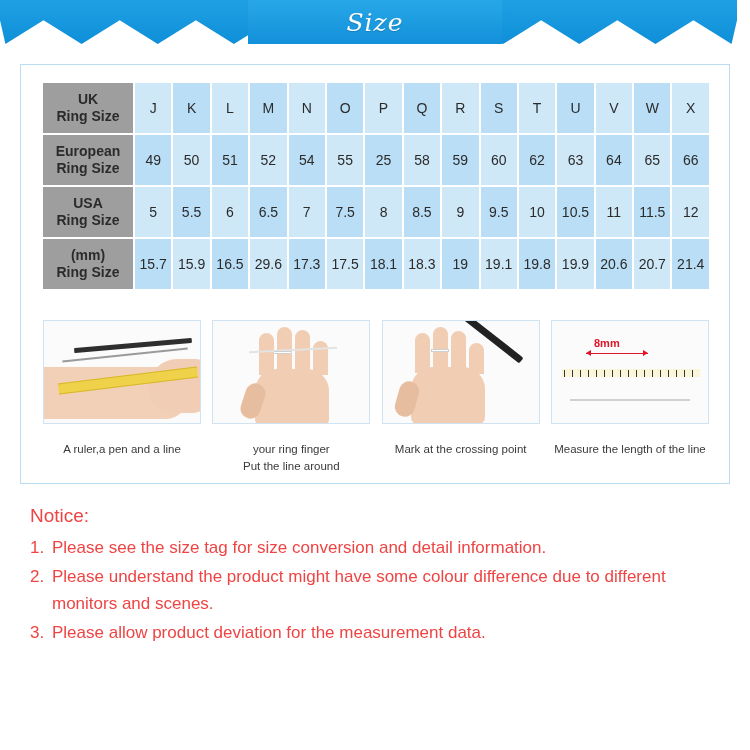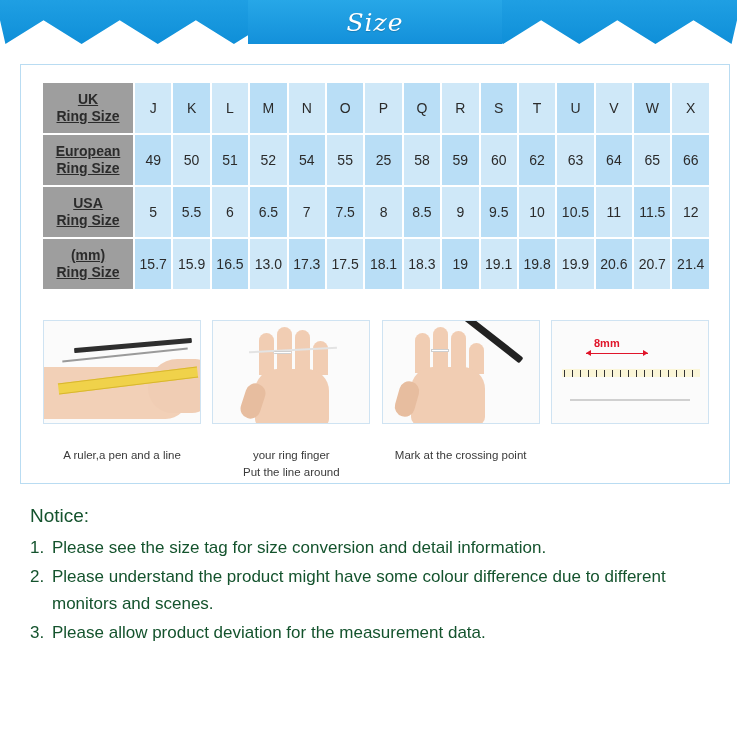--- a/index.html
+++ b/index.html
@@ -74,21 +74,20 @@
     height: 52px;
     padding: 0;
   }
   th.row-head {
     width: 92px;
     background: #9e9e9e;
     color: #ffffff;
     font-size: 12.5px;
     font-weight: bold;
     line-height: 1.25;
-    text-decoration: underline;
   }
   td.cell-a { background: #cfe8f8; }
   td.cell-b { background: #b9deF6; }
   .row-uk td { font-size: 15px; }
   .row-mm td { font-size: 13px; }
 
   
   .photos {
     position: absolute;
     left: 22px; top: 255px;
@@ -98,21 +97,21 @@
   }
   .photo-col { width: 158px; }
   .photo-frame {
     width: 158px; height: 104px;
     border: 1px solid #cfe3f2;
     background: #f7f9fa;
     position: relative;
     overflow: hidden;
   }
   .caption {
-    margin-top: 23px;
+    margin-top: 17px;
     text-align: center;
     font-size: 11.5px;
     color: #3a3a3a;
     line-height: 1.45;
   }
 
   
   .skin { position: absolute; background: #f0cdb4; }
   .skin2 { position: absolute; background: #e7bd9f; }
   .tape { position: absolute; background: #f0d24a; border-top: 1px solid #d8b62f; border-bottom: 1px solid #d8b62f; }
@@ -156,21 +155,21 @@
   }
   .p4-arrow:before { left:0; border-right:5px solid #e0152a; }
   .p4-arrow:after { right:0; border-left:5px solid #e0152a; }
   .p4-thread { position:absolute; left: 18px; top: 78px; width: 120px; height: 2px; background:#d0d0d0; }
 
   
   .notice {
     position: absolute;
     left: 30px; top: 505px;
     width: 700px;
-    color: #14532d;
+    color: #ef4444;
   }
   .notice-title {
     font-size: 19px;
     margin-bottom: 8px;
   }
   .notice-item {
     display: flex;
     font-size: 17px;
     line-height: 1.55;
     margin-bottom: 3px;
@@ -262,21 +261,21 @@
         </tr>
 
         <tr class="row-mm">
           <th class="row-head">
             <div>(mm)</div>
             <div>Ring Size</div>
           </th>
           <td class="cell-b">15.7</td>
           <td class="cell-a">15.9</td>
           <td class="cell-b">16.5</td>
-          <td class="cell-a">13.0</td>
+          <td class="cell-a">29.6</td>
           <td class="cell-b">17.3</td>
           <td class="cell-a">17.5</td>
           <td class="cell-b">18.1</td>
           <td class="cell-a">18.3</td>
           <td class="cell-b">19</td>
           <td class="cell-a">19.1</td>
           <td class="cell-b">19.8</td>
           <td class="cell-a">19.9</td>
           <td class="cell-b">20.6</td>
           <td class="cell-a">20.7</td>
@@ -335,20 +334,21 @@
       <div class="photo-col">
         <div class="photo-frame">
           <div class="bg-white"></div>
           <div class="p4-label">8mm</div>
           <div class="p4-arrow"></div>
           <div class="p4-tape"></div>
           <div class="p4-tape-white"></div>
           <div class="p4-ticks"></div>
           <div class="p4-thread"></div>
         </div>
+        <div class="caption">Measure the length of the line</div>
       </div>
 
     </div>
   </div>
 
   <div class="notice">
     <div class="notice-title">Notice:</div>
 
     <div class="notice-item">
       <div class="notice-num">1.</div>

